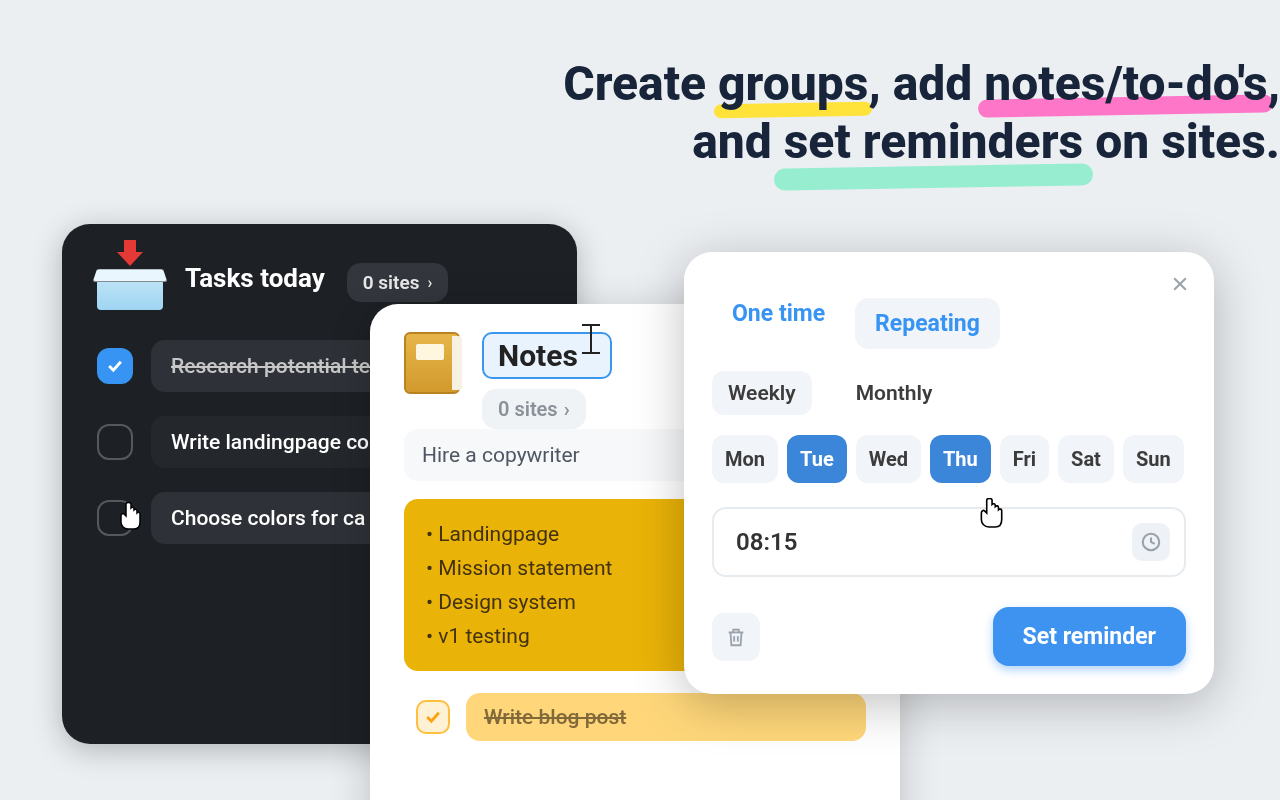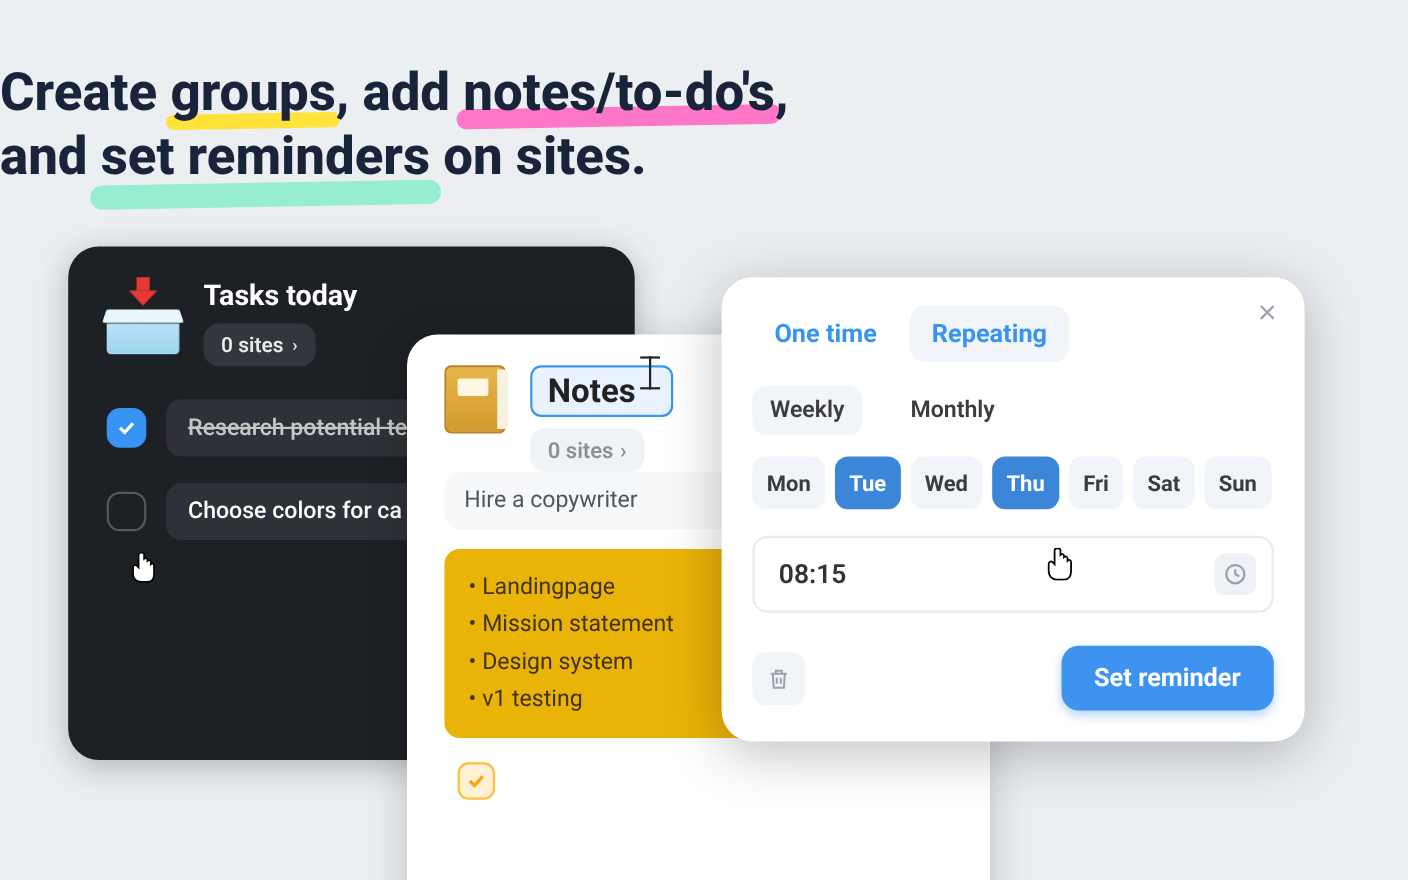--- a/index.html
+++ b/index.html
@@ -10,22 +10,22 @@
       height: 800px;
       position: relative;
       overflow: hidden;
     }
 
     
     .heading {
       position: absolute;
       top: 55px;
       left: 0;
-      right: 16px;
-      text-align: left;
+      right: 0;
+      text-align: right;
       font-size: 48px;
       font-weight: 800;
       color: #18243a;
       line-height: 1.2;
     }
     .heading .line { display: block; position: relative; }
     .hl-group {
       display: inline-block;
       position: relative;
     }
@@ -102,21 +102,21 @@
     .inbox-icon .arrow::before {
       content: ""; position: absolute; top: -12px; left: -6px;
       width: 12px; height: 12px; background: #e53935;
     }
     .inbox-icon .arrow::after {
       content: ""; position: absolute; top: 0; left: -13px;
       border-left: 13px solid transparent;
       border-right: 13px solid transparent;
       border-top: 14px solid #e53935;
     }
-    .tasks-title-wrap { display: flex; flex-direction: column; gap: 10px; justify-content: center; }
+    .tasks-title-wrap { display: flex; flex-direction: row; gap: 22px; justify-content: center; }
     .tasks-title { font-size: 26px; font-weight: 700; }
     .pill {
       display: inline-flex; align-items: center; gap: 6px;
       background: #33373d; color: #e8e8e8;
       font-size: 19px; font-weight: 600;
       padding: 8px 16px; border-radius: 14px;
       width: fit-content;
     }
     .pill .chev { font-size: 16px; margin-left: 2px; }
 
@@ -233,21 +233,21 @@
     .sub-text {
       flex: 1; background: #ffd77a; border-radius: 14px;
       padding: 12px 18px; font-size: 21px;
       text-decoration: line-through; color: #82693a; font-weight: 500;
     }
 
     
     .reminder-panel {
       position: absolute;
       top: 252px;
-      left: 656px;
+      left: 684px;
       width: 530px;
       background: #fff;
       border-radius: 28px;
       padding: 26px 28px 28px 28px;
       box-shadow: 0 10px 50px rgba(0,0,0,.25);
     }
     .close-btn {
       position: absolute; top: 20px; right: 22px;
       width: 24px; height: 24px; color: #9aa2ab;
       display: flex; align-items: center; justify-content: center;
@@ -256,21 +256,21 @@
     .close-btn svg { width: 20px; height: 20px; stroke: currentColor; stroke-width: 2.5; }
 
     .tabs {
       display: flex; gap: 10px; margin-bottom: 22px; align-items: center;
     }
     .tab {
       font-size: 23px; font-weight: 700;
       padding: 12px 20px; border-radius: 14px;
       color: #3794f2; cursor: pointer;
     }
-    .tab.active { background: #f1f4f8; }
+    .tab.active { background: #f1f4f8; margin-top: 20px; }
 
     .seg {
       display: flex; gap: 28px; margin-bottom: 20px;
       font-size: 21px; font-weight: 600; text-align: center;
     }
     .seg-item {
       padding: 10px 16px; border-radius: 12px;
       color: #3c3c3c; cursor: pointer;
     }
     .seg-item.active { background: #f1f4f8; }
@@ -353,20 +353,24 @@
     </div>
   </div>
   <div class="task-list">
     <div class="task-row">
       <div class="chk checked">
         <svg viewBox="0 0 24 24">
             <polyline points="5 12 10 17 19 7"></polyline>
           </svg>
       </div>
       <div class="task-text-wrap done">Research potential te</div>
+    </div>
+    <div class="task-row active">
+      <div class="chk"></div>
+      <div class="task-text-wrap">Write landingpage co</div>
     </div>
     <div class="task-row">
       <div class="chk"></div>
       <div class="task-text-wrap">Choose colors for ca</div>
     </div>
   </div>
   <div class="pointer-cursor" style="top:278px; left:54px;">
     <svg viewBox="0 0 24 28">
       <path d="M8 2 L8 14 L6 12 C5 11 3 12 3 14 L3 20 C3 24 6 27 10 27 L16 27 C20 27 22 24 22 20 L22 12 C22 10 20 10 19 11 L19 9 C19 7 17 7 16 8 L16 7 C16 5 14 5 13 6 L13 2 C13 0 8 0 8 2 Z" fill="#fff" stroke="#000" stroke-width="1.5"></path>
     </svg>
@@ -393,20 +397,21 @@
     <div class="bitem">• <span>Mission statement</span></div>
     <div class="bitem">• <span>Design system</span></div>
     <div class="bitem">• <span>v1 testing</span></div>
   </div>
   <div class="subtask">
     <div class="sub-chk checked">
       <svg viewBox="0 0 24 24">
           <polyline points="5 12 10 17 19 7"></polyline>
         </svg>
     </div>
+    <div class="sub-text">Write blog post</div>
   </div>
 </div>
 
 <div class="reminder-panel">
   <div class="close-btn">
     <svg viewBox="0 0 24 24">
         <line x1="5" y1="5" x2="19" y2="19"></line>
         <line x1="19" y1="5" x2="5" y2="19"></line>
       </svg>
   </div>

